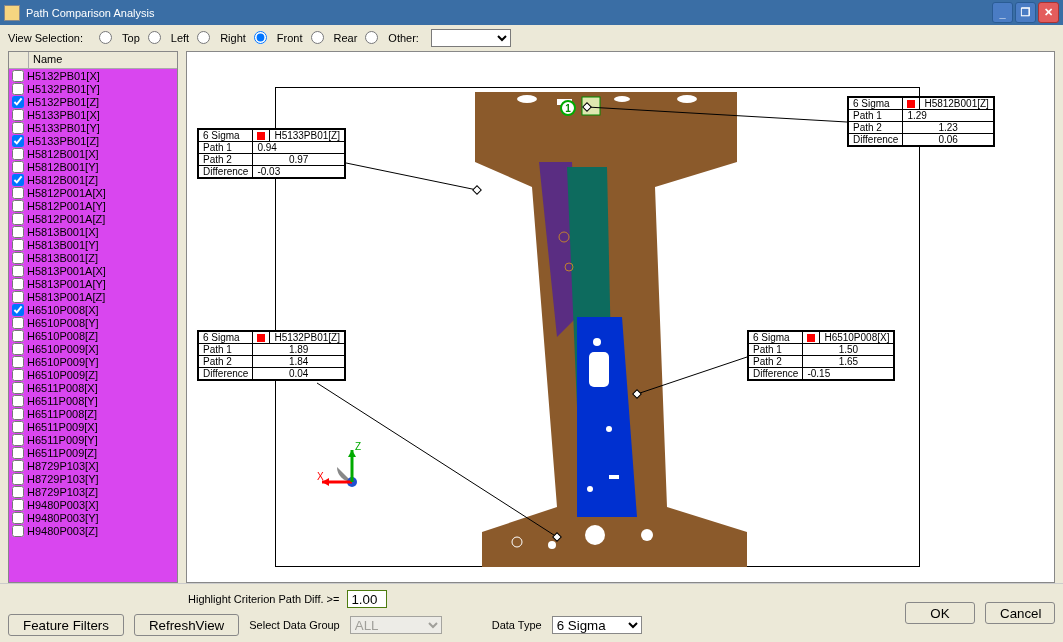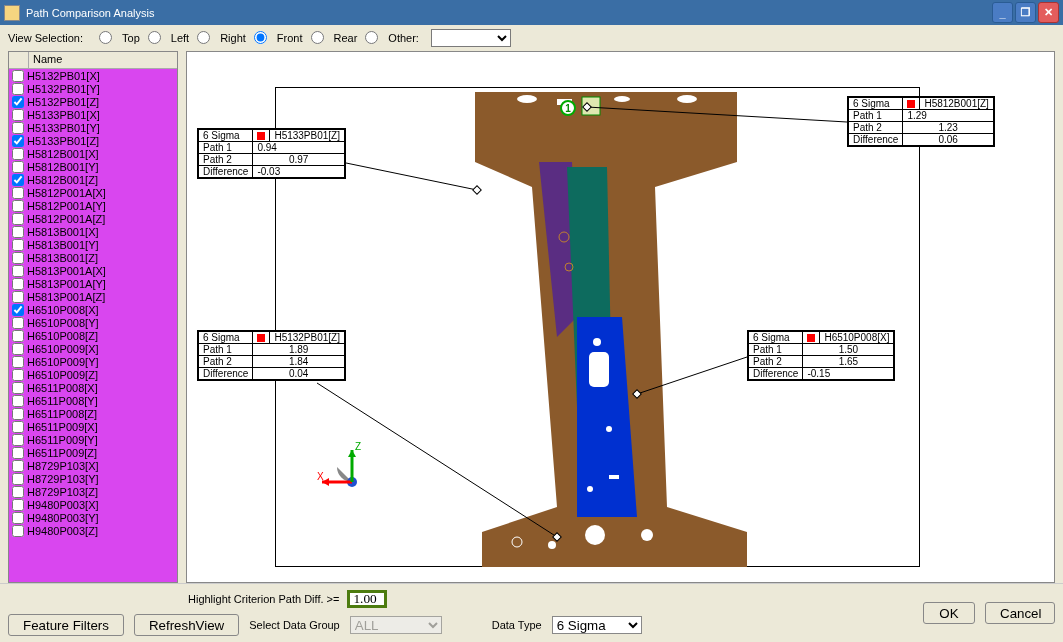--- a/index.html
+++ b/index.html
@@ -27,21 +27,21 @@
 .featrow span { font-size: 11px; }
 .canvasarea { flex: 1; border: 1px solid #888; background: white; position: relative; overflow: hidden; }
 .partframe { position: absolute; left: 88px; top: 35px; width: 645px; height: 480px; border: 1px solid #000; background: white; }
 .callout { position: absolute; background: white; border: 1px solid #000; font-size: 10px; }
 .callout table { border-collapse: collapse; }
 .callout td { border: 1px solid #000; padding: 0 4px; white-space: nowrap; height: 12px; }
 .callout td.sq { width: 10px; }
 .callout td.sq div { width: 8px; height: 8px; background: red; margin: auto; }
 .bottom { padding: 6px 8px; display: flex; align-items: center; gap: 12px; flex-wrap: wrap; border-top: 1px solid #ccc; }
 .btn { height: 22px; padding: 0 14px; background: #ece9d8; border: 1px solid #888; border-radius: 3px; cursor: pointer; }
-.txt { width: 40px; height: 18px; border: 3px solid #4d7c0f; background: white; padding: 0 3px; font-family: Liberation Serif, serif; }
+.txt { width: 40px; height: 18px; border: 1px solid #4d7c0f; background: white; padding: 0 3px; }
 .sel { height: 18px; border: 1px solid #888; background: #eee; }
 .sel.enabled { background: white; }
 .okcancel { margin-left: auto; display: flex; gap: 10px; }
 .axis { position: absolute; left: 130px; top: 390px; }
 .badge { position: absolute; width: 16px; height: 16px; border: 2px solid #0a0; border-radius: 50%; background: white; color: #080; font-weight: bold; text-align: center; line-height: 13px; font-size: 10px; }
 .partshape { position: absolute; }
 </style>
 </head>
 <body>
 
@@ -398,17 +398,17 @@
       <div style="display:flex;gap:10px;align-items:center;">
         <button class="btn">Feature Filters</button>
         <button class="btn">RefreshView</button>
         <span>Select Data Group</span>
         <select class="sel" style="width:92px" disabled=""><option>ALL</option></select>
         <span style="margin-left:40px">Data Type</span>
         <select class="sel enabled" style="width:90px"><option>6 Sigma</option></select>
       </div>
     </div>
     <div class="okcancel">
-      <button class="btn" style="width:52px">OK</button>
+      <button class="btn" style="width:70px">OK</button>
       <button class="btn" style="width:70px">Cancel</button>
     </div>
   </div>
 </div>
 
 </body></html>

